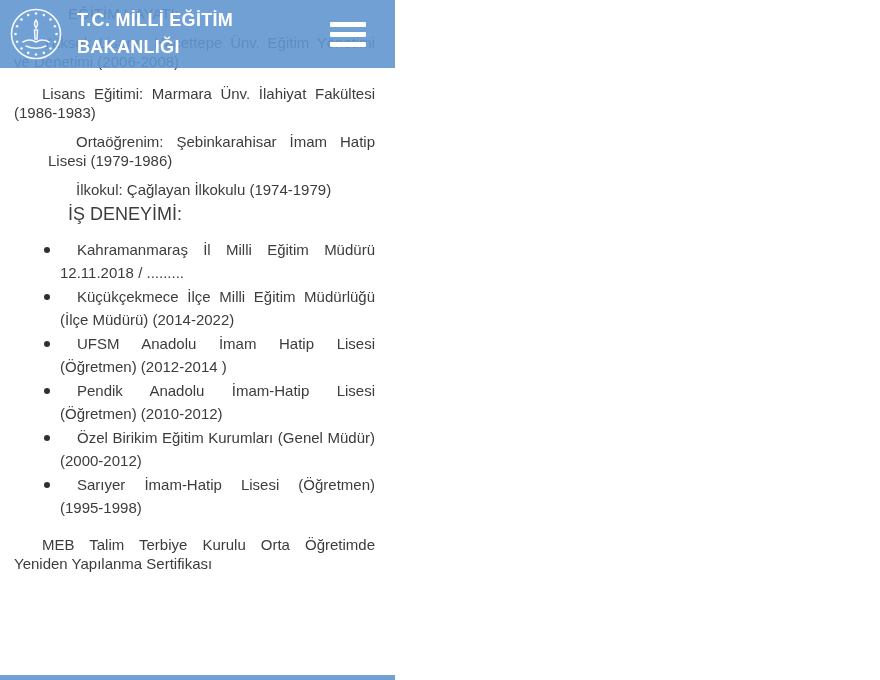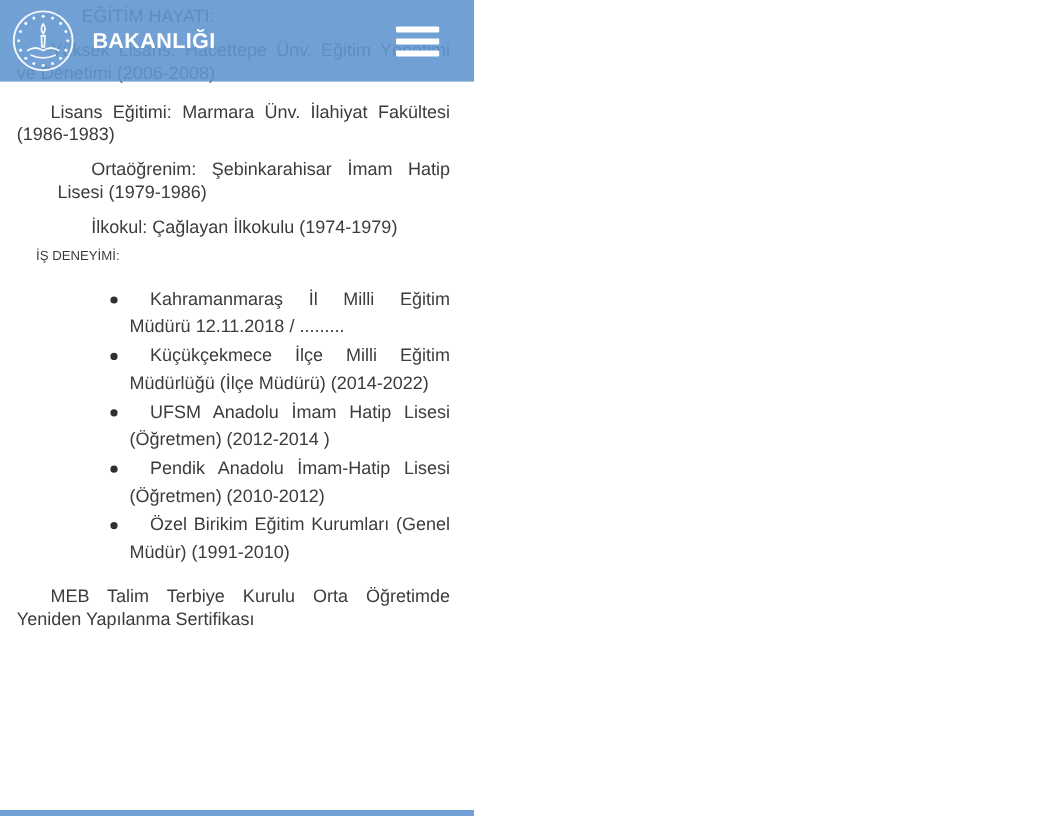--- a/index.html
+++ b/index.html
@@ -30,28 +30,28 @@
   .titlebox div { white-space:nowrap; }
   .burger { flex:0 0 auto; width:36px; margin-right:29px; cursor:pointer; }
   .burger .bar { height:5px; background:#ffffff; border-radius:1px; }
   .burger .bar + .bar { margin-top:5px; }
 
   
   .content { position:absolute; top:68px; left:0; width:395px; color:#3c3c3c; font-size:15px; z-index:1; }
   .content .para { margin:0; padding:0 20px 0 14px; text-indent:28px; text-align:justify; line-height:19px; }
   .content .para.p-first { margin-top:16px; }
   .content .para + .para { margin-top:10px;padding-left:48px; }
-  .section-heading { margin:6px 0 0; padding-left:30px; font-size:11px; line-height:19px; font-weight:normal; }
+  .section-heading { margin:6px 0 0; padding-left:68px; font-size:18px; line-height:19px; font-weight:normal; }
   .content .section-heading.exp { margin-top:6px; }
   .content .section-heading.cert { margin-top:8px; }
 
   ul.joblist { list-style:none; margin:14px 0 0; padding:0; }
   ul.joblist li {
     position:relative; padding:0 20px 0 60px; text-indent:17px;
-    text-align:justify; line-height:23px; margin-bottom:1px;margin-left:48px;
+    text-align:justify; line-height:23px; margin-bottom:1px;
   }
   ul.joblist li .dot {
     position:absolute; left:44px; top:9px; width:6px; height:6px;
     border-radius:50%; background:#2f2f2f;
   }
   .cert-block .para { margin-top:12px; }
 
   
   .bottom-strip { position:absolute; bottom:0; left:0; width:395px; height:5px; background:#71a1d4; z-index:3; }
 </style>
@@ -92,20 +92,21 @@
           </g>
           <g fill="none" stroke="rgba(255,255,255,0.92)" stroke-width="1.5" stroke-linecap="round">
             <path d="M27 13 Q30 17 27 21 Q24 17 27 13 Z"></path>
             <path d="M25.5 23 L28.5 23 L28 32 L26 32 Z"></path>
             <path d="M14 35 Q20.5 31 27 35 Q33.5 31 40 35"></path>
             <path d="M17 39 Q27 43.5 37 39"></path>
           </g>
         </svg>
       </div>
       <div class="titlebox">
+        <div>T.C. MİLLİ EĞİTİM</div>
         <div>BAKANLIĞI</div>
       </div>
       <div class="burger" role="button" aria-label="menu">
         <div class="bar"></div>
         <div class="bar"></div>
         <div class="bar"></div>
       </div>
     </header>
 
     <main class="content">
@@ -124,23 +125,24 @@
       <ul class="joblist">
 
           <li><span class="dot"></span><span>Kahramanmaraş İl Milli Eğitim Müdürü 12.11.2018 / .........</span></li>
 
           <li><span class="dot"></span><span>Küçükçekmece İlçe Milli Eğitim Müdürlüğü (İlçe Müdürü) (2014-2022)</span></li>
 
           <li><span class="dot"></span><span>UFSM Anadolu İmam Hatip Lisesi (Öğretmen) (2012-2014 )</span></li>
 
           <li><span class="dot"></span><span>Pendik Anadolu İmam-Hatip Lisesi (Öğretmen) (2010-2012)</span></li>
 
-          <li><span class="dot"></span><span>Özel Birikim Eğitim Kurumları (Genel Müdür) (1991-2010)</span></li>
+          <li><span class="dot"></span><span>Özel Birikim Eğitim Kurumları (Genel Müdür) (2000-2012)</span></li>
 
 
+          <li><span class="dot"></span><span>Sarıyer İmam-Hatip Lisesi (Öğretmen) (1995-1998)</span></li>
 
         </ul>
 
 
       <div class="cert-block">
 
           <p class="para p-first">MEB Talim Terbiye Kurulu Orta Öğretimde Yeniden Yapılanma Sertifikası</p>
         </div>
 
     </main>

